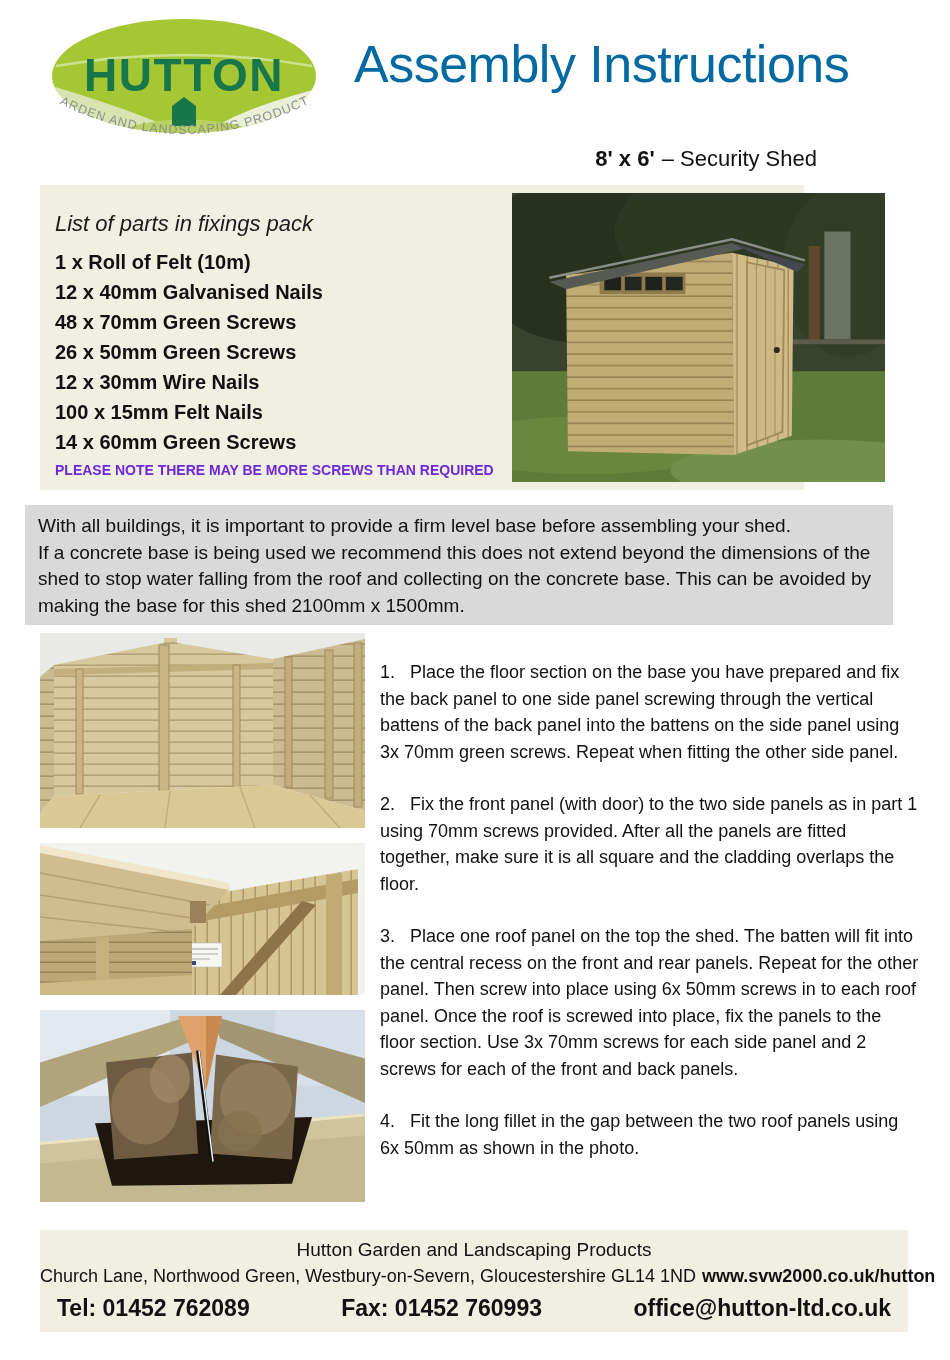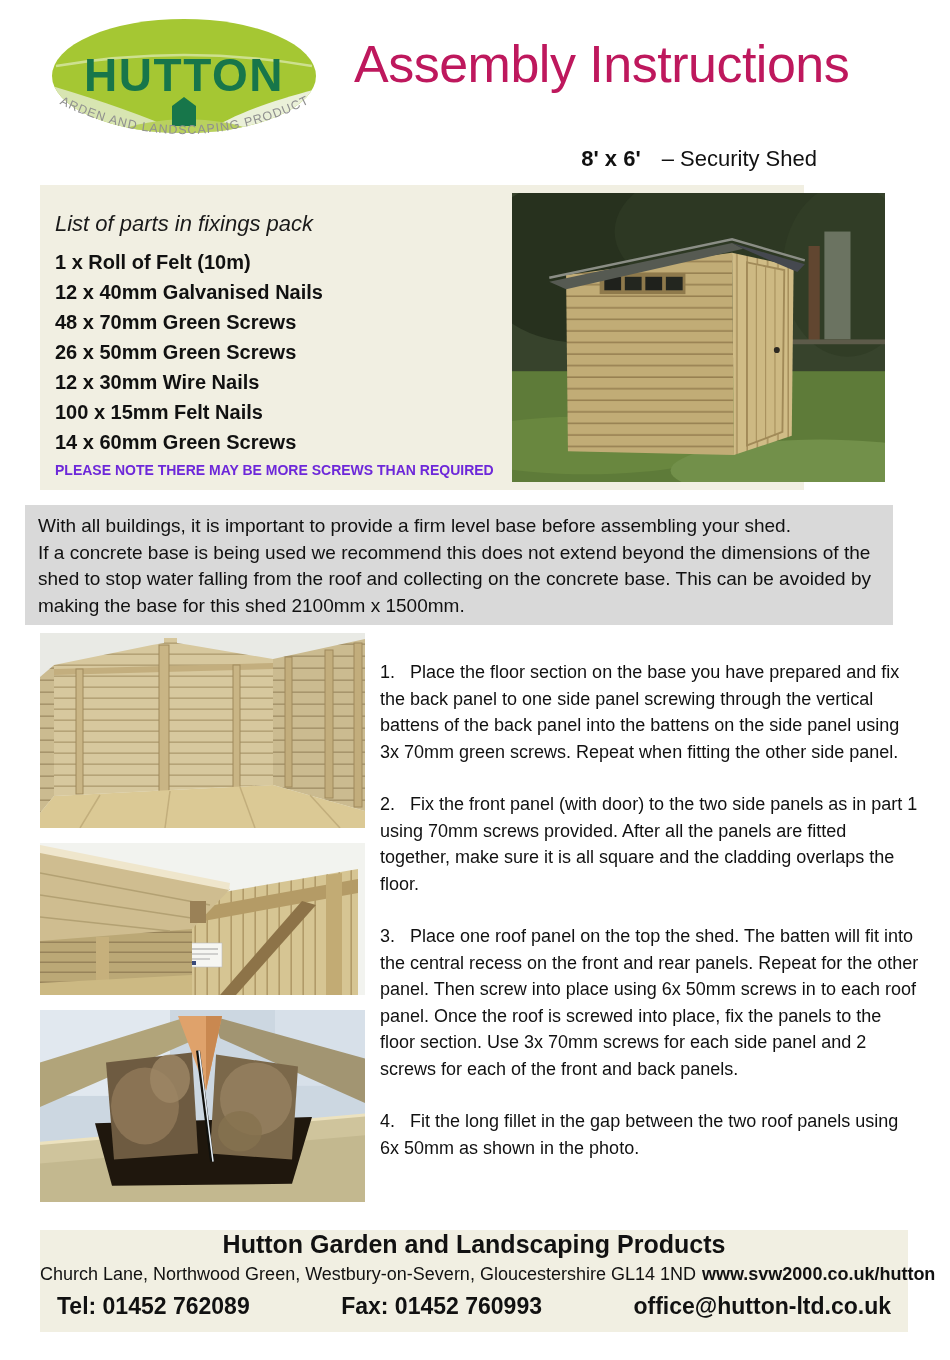--- a/index.html
+++ b/index.html
@@ -12,28 +12,28 @@
     position:relative;
     overflow:hidden;
   }
   .page { position:absolute; inset:0;border-radius:14px; }
 
   
   .logo { position:absolute; left:44px; top:16px; width:280px; height:134px; }
   .page-title {
     position:absolute; left:354px; top:34px;
     font-size:52px; font-weight:300; letter-spacing:-0.5px;
-    color:#be185d; white-space:nowrap; margin:0;
+    color:#0369a1; white-space:nowrap; margin:0;
   }
   .subtitle {
     position:absolute; right:133px; top:146px;
     font-size:22px; white-space:nowrap;
   }
   .subtitle .size { font-weight:bold; }
-  .subtitle .rest { margin-left:21px; }
+  .subtitle .rest { margin-left:7px; }
 
   
   .band {
     position:absolute; left:40px; top:185px; width:764px; height:305px;
     background:#f1efe2;
   }
   .parts { position:absolute; left:15px; top:26px; width:450px; }
   .parts-heading { font-style:italic; font-size:22px; margin-bottom:10px; color:#1a1a1a; }
   .part-item { font-weight:bold; font-size:20px; line-height:30px; white-space:nowrap; }
   .parts-note { color:#6d28d9; font-weight:bold; font-size:14px; margin-top:5px; white-space:nowrap; }
@@ -57,21 +57,21 @@
   
   .steps { position:absolute; left:380px; top:633px; width:540px; padding-top:26px; }
   .step { margin:0 0 26px 0; font-size:18px; line-height:26.5px; }
   .step .num { display:inline-block; margin-right:15px; }
 
   
   .footer {
     position:absolute; left:40px; top:1230px; width:868px; height:102px;
     background:#f1efe2; text-align:center;
   }
-  .footer .company { font-weight:bold; font-size:25px; padding-top:0; }
+  .footer .company { font-weight:normal; font-size:19px; padding-top:9px; }
   .footer .address { font-size:18px; margin-top:5px; white-space:nowrap; }
   .footer .address b { margin-left:6px; }
   .footer .contact {
     display:flex; justify-content:space-between; align-items:baseline;
     padding:0 17px; margin-top:8px;
     font-weight:bold; font-size:23px;
   }
   svg text { font-family:"Liberation Sans", sans-serif; }
 </style>
 </head>

